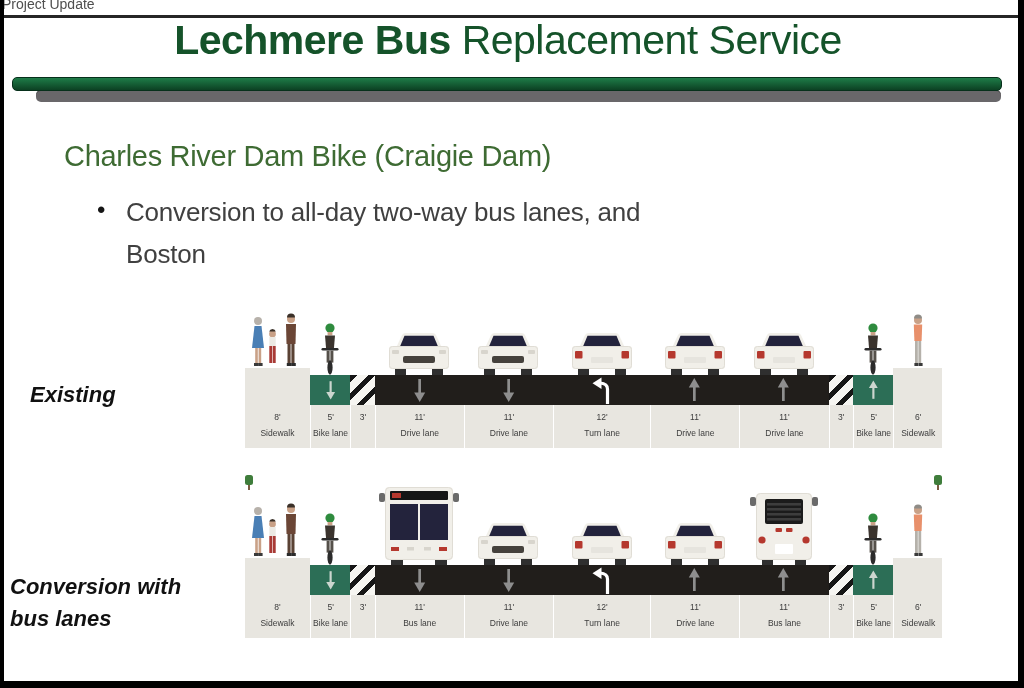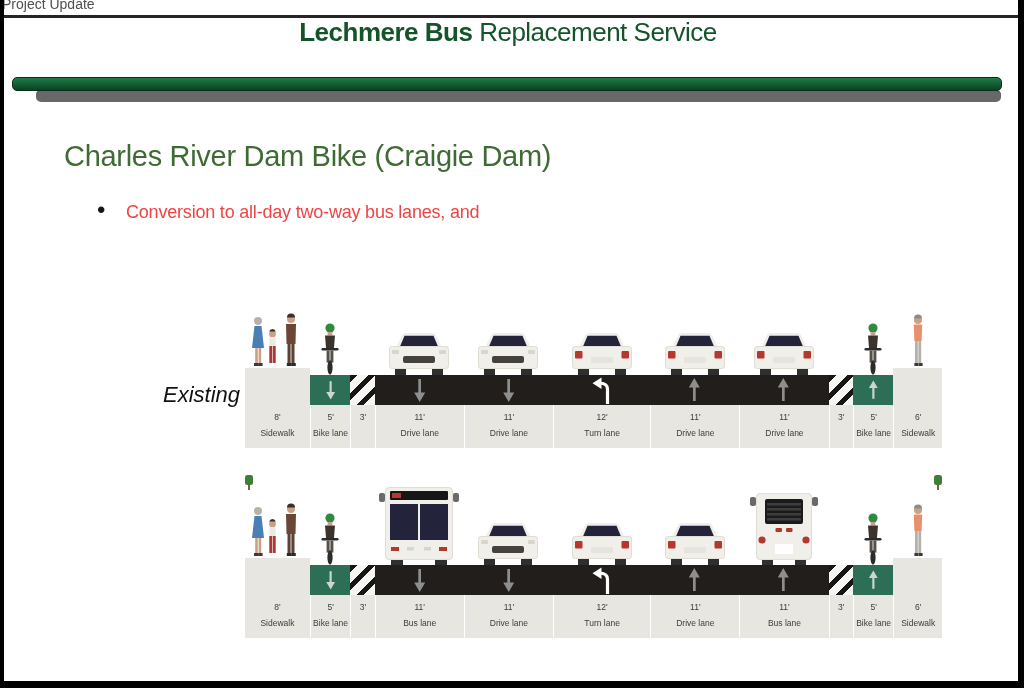--- a/index.html
+++ b/index.html
@@ -14,36 +14,36 @@
   .frame-bottom{position:absolute;left:0;bottom:0;width:1024px;height:7px;background:#000;z-index:40;}
   .frame-topline{position:absolute;left:0;top:15px;width:1024px;height:3px;background:#262626;z-index:35;}
   .corner-label{
     position:absolute;left:2px;top:-4px;height:19px;overflow:hidden;
     font-size:14px;color:#4f4f4f;z-index:30;white-space:nowrap;
   }
 
   
   .title{
     position:absolute;left:0;top:17px;width:1016px;text-align:center;
-    font-size:26px;color:#15532a;letter-spacing:-0.5px;
+    font-size:41px;color:#15532a;letter-spacing:-0.5px;
   }
   .title .bold{font-weight:bold;}
 
   
   .bar-gray{position:absolute;left:36px;top:90px;width:965px;height:12px;border-radius:5px;background:#69676a;box-shadow:0 1px 0 #4c4a4d inset;}
   .bar-green{position:absolute;left:12px;top:77px;width:990px;height:14px;border-radius:5px;
     background:linear-gradient(#1e7c48,#0c4123);border:1px solid #07301b;box-sizing:border-box;}
 
   
   .heading{position:absolute;left:64px;top:140px;font-size:29px;color:#3e6b33;letter-spacing:-0.3px;}
   .bullet-dot{position:absolute;left:97px;top:196px;font-size:24px;color:#151515;}
-  .bullet-lines{position:absolute;left:126px;top:192px;font-size:18px;line-height:41.5px;color:#ef4444;letter-spacing:-0.2px;}
+  .bullet-lines{position:absolute;left:126px;top:192px;font-size:26px;line-height:41.5px;color:#404040;letter-spacing:-0.2px;}
 
   
-  .dg-label{position:absolute;text-align:right;font-style:italic;font-weight:normal;color:#111;}
+  .dg-label{position:absolute;text-align:left;font-style:italic;font-weight:bold;color:#111;}
   .dg-label.l1{left:30px;top:381px;width:210px;font-size:22px;line-height:28px;}
   .dg-label.l2{left:10px;top:571px;width:240px;font-size:22px;line-height:32px;}
 
   
   .diagram{position:absolute;left:245px;width:697px;display:flex;}
   .diagram.d1{top:317px;}
   .diagram.d2{top:477px;}
   .lane{flex-basis:0;min-width:0;display:flex;flex-direction:column;position:relative;}
   .figs{position:relative;overflow:visible;}
   .d1 .figs{height:58px;}
@@ -86,26 +86,29 @@
 <div class="title">
   <span class="bold">Lechmere Bus</span><span> Replacement Service</span>
 </div>
 <div class="bar-gray"></div>
 <div class="bar-green"></div>
 
 <div class="heading">Charles River Dam Bike (Craigie Dam)</div>
 <div class="bullet-dot">•</div>
 <div class="bullet-lines" id="bullet-lines">
     <div>Conversion to all-day two-way bus lanes, and</div>
+    <div>Boston</div>
   </div>
 
 <div class="dg-label l1" id="dg-label-0">
     <div>Existing</div>
   </div>
 <div class="dg-label l2" id="dg-label-1">
+    <div>Conversion with</div>
+    <div>bus lanes</div>
   </div>
 
 <div class="diagram d1">
     <div class="lane lane-sidewalk" style="flex-grow: 8;">
       <div class="figs">
         <div class="figrow raised">
           <span class="fig"><svg width="54" height="56" viewBox="0 0 54 56">
               <circle cx="8" cy="9" r="4" fill="#b7b1aa"></circle>
               <path d="M4.5 14 H11.5 L14 36 H2 Z" fill="#4a7fb5"></path>
               <rect x="5.2" y="36" width="2.6" height="16" fill="#c9a187"></rect>

